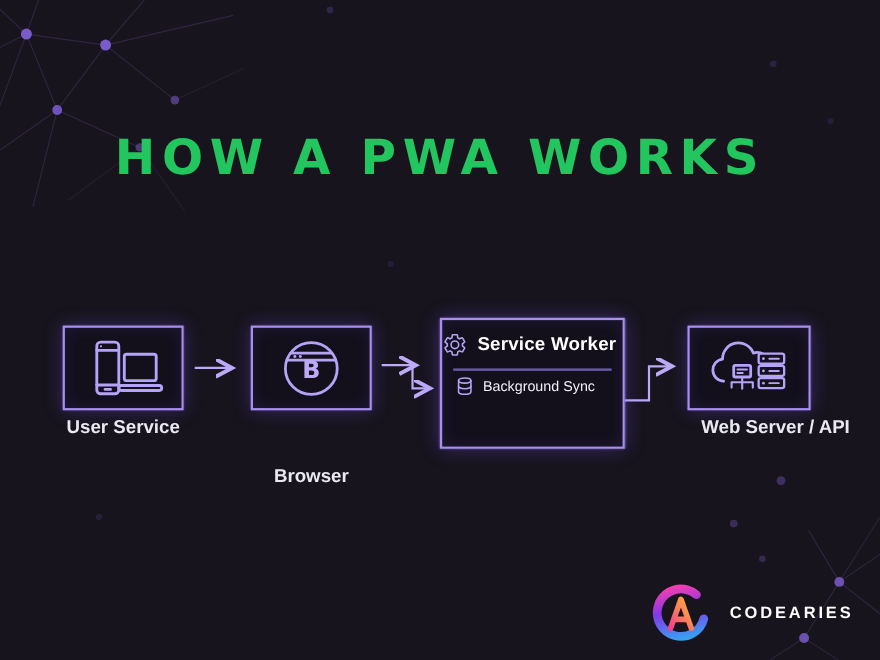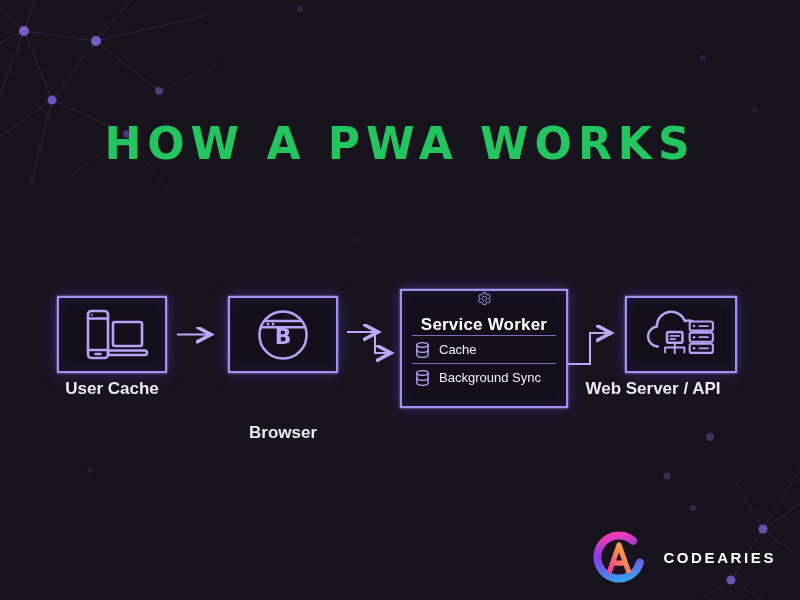--- a/index.html
+++ b/index.html
@@ -37,23 +37,23 @@
     flex-direction: column; align-items: stretch; justify-content: flex-start;
   }
 
   .node-label {
     position: absolute; top: 379px;
     font-size: 17px; font-weight: 600; color: #eae8f2;
     text-align: center;
   }
   #label-user-device { left: 27px;  width: 170px; }
   #label-browser     { left: 198px; width: 170px; margin-top: 44px; }
-  #label-web-server  { left: 568px; width: 170px; }
+  #label-web-server  { left: 620px; width: 170px; }
 
-  .sw-header { display: flex; align-items: center; gap: 9px; padding-left: 0; height: 44px; flex-direction: column; }
+  .sw-header { display: flex; align-items: center; gap: 9px; padding-left: 0; height: 44px; }
   .sw-title  { font-size: 17px; font-weight: bold; color: #ffffff; letter-spacing: 0.2px; }
   .sw-divider { height: 1px; background: #8f7ae0; opacity: 0.85; margin: 0 10px; }
   .sw-row { display: flex; align-items: center; gap: 9px; padding-left: 13px; height: 27px;
             font-size: 13px; color: #efedf7; }
 
   .arrows { position: absolute; inset: 0; pointer-events: none; }
 
   .logo { position: absolute; right: 24px; bottom: 13px; display: flex; align-items: center; gap: 14px; }
   .logo-text { color: #ffffff; font-size: 15px; font-weight: bold; letter-spacing: 2.6px; }
 </style>
@@ -109,21 +109,21 @@
   <svg width="78" height="56" viewBox="0 0 78 56">
     <g stroke="#b4a3f7" stroke-width="2.6" fill="none" stroke-linecap="round" stroke-linejoin="round">
       <rect x="15" y="4" width="20" height="47" rx="3.5"></rect>
       <path d="M15 11.5 H35 M15 43 H35 M22.5 47 H27.5"></path>
       <circle cx="18.8" cy="7.8" r="1" fill="#b4a3f7" stroke="none"></circle>
       <rect x="40" y="15" width="29" height="24" rx="2"></rect>
       <rect x="35" y="43.5" width="39" height="4.5" rx="2.2"></rect>
     </g>
   </svg>
 </div>
-<div class="node-label" id="label-user-device">User Cache</div>
+<div class="node-label" id="label-user-device">User Service</div>
 
 <div class="node" id="node-browser">
   <svg width="58" height="58" viewBox="0 0 64 64">
     <g stroke="#b4a3f7" stroke-width="2.8" fill="none" stroke-linecap="round">
       <circle cx="32" cy="32" r="26"></circle>
       <path d="M11.5 16.5 H52.5 M7.6 23.5 H56.4"></path>
       <circle cx="15.5" cy="20" r="1.5" fill="#b4a3f7" stroke="none"></circle>
       <circle cx="21" cy="20" r="1.5" fill="#b4a3f7" stroke="none"></circle>
     </g>
     <text x="32" y="42" text-anchor="middle" font-family="DejaVu Sans, sans-serif" font-size="24" font-weight="bold" fill="#bba9f8">B</text>
@@ -132,30 +132,20 @@
 <div class="node-label" id="label-browser">Browser</div>
 
 <div class="node" id="node-service-worker">
   <div class="sw-header">
     <svg width="23" height="23" viewBox="0 0 24 24">
       <path fill="none" stroke="#b4a3f7" stroke-width="1.5" stroke-linejoin="round" d="M19.14 12.94c.04-.3.06-.61.06-.94 0-.32-.02-.64-.07-.94l2.03-1.58c.18-.14.23-.41.12-.61l-1.92-3.32c-.12-.22-.37-.29-.59-.22l-2.39.96c-.5-.38-1.03-.7-1.62-.94l-.36-2.54c-.04-.24-.24-.41-.48-.41h-3.84c-.24 0-.43.17-.47.41l-.36 2.54c-.59.24-1.13.57-1.62.94l-2.39-.96c-.22-.08-.47 0-.59.22L2.74 8.87c-.12.21-.08.47.12.61l2.03 1.58c-.05.3-.09.63-.09.94s.02.64.07.94l-2.03 1.58c-.18.14-.23.41-.12.61l1.92 3.32c.12.22.37.29.59.22l2.39-.96c.5.38 1.03.7 1.62.94l.36 2.54c.05.24.24.41.48.41h3.84c.24 0 .44-.17.47-.41l.36-2.54c.59-.24 1.13-.56 1.62-.94l2.39.96c.22.08.47 0 .59-.22l1.92-3.32c.12-.22.07-.47-.12-.61l-2.01-1.58z M12 15.6c-1.98 0-3.6-1.62-3.6-3.6s1.62-3.6 3.6-3.6 3.6 1.62 3.6 3.6-1.62 3.6-3.6 3.6z"></path>
     </svg>
     <span class="sw-title">Service Worker</span>
   </div>
   <div class="sw-divider"></div>
-  <div class="sw-row">
-    <svg width="15" height="18" viewBox="0 0 16 18">
-      <g stroke="#b4a3f7" stroke-width="1.5" fill="none" stroke-linecap="round">
-        <ellipse cx="8" cy="3.6" rx="6" ry="2.5"></ellipse>
-        <path d="M2 3.6 v10.8 c0 1.4 2.7 2.5 6 2.5 s6-1.1 6-2.5 V3.6"></path>
-        <path d="M2 9 c0 1.4 2.7 2.5 6 2.5 s6-1.1 6-2.5"></path>
-      </g>
-    </svg>
-    <span>Cache</span>
-  </div>
   <div class="sw-divider"></div>
   <div class="sw-row">
     <svg width="15" height="18" viewBox="0 0 16 18">
       <g stroke="#b4a3f7" stroke-width="1.5" fill="none" stroke-linecap="round">
         <ellipse cx="8" cy="3.6" rx="6" ry="2.5"></ellipse>
         <path d="M2 3.6 v10.8 c0 1.4 2.7 2.5 6 2.5 s6-1.1 6-2.5 V3.6"></path>
         <path d="M2 9 c0 1.4 2.7 2.5 6 2.5 s6-1.1 6-2.5"></path>
       </g>
     </svg>
     <span>Background Sync</span>

